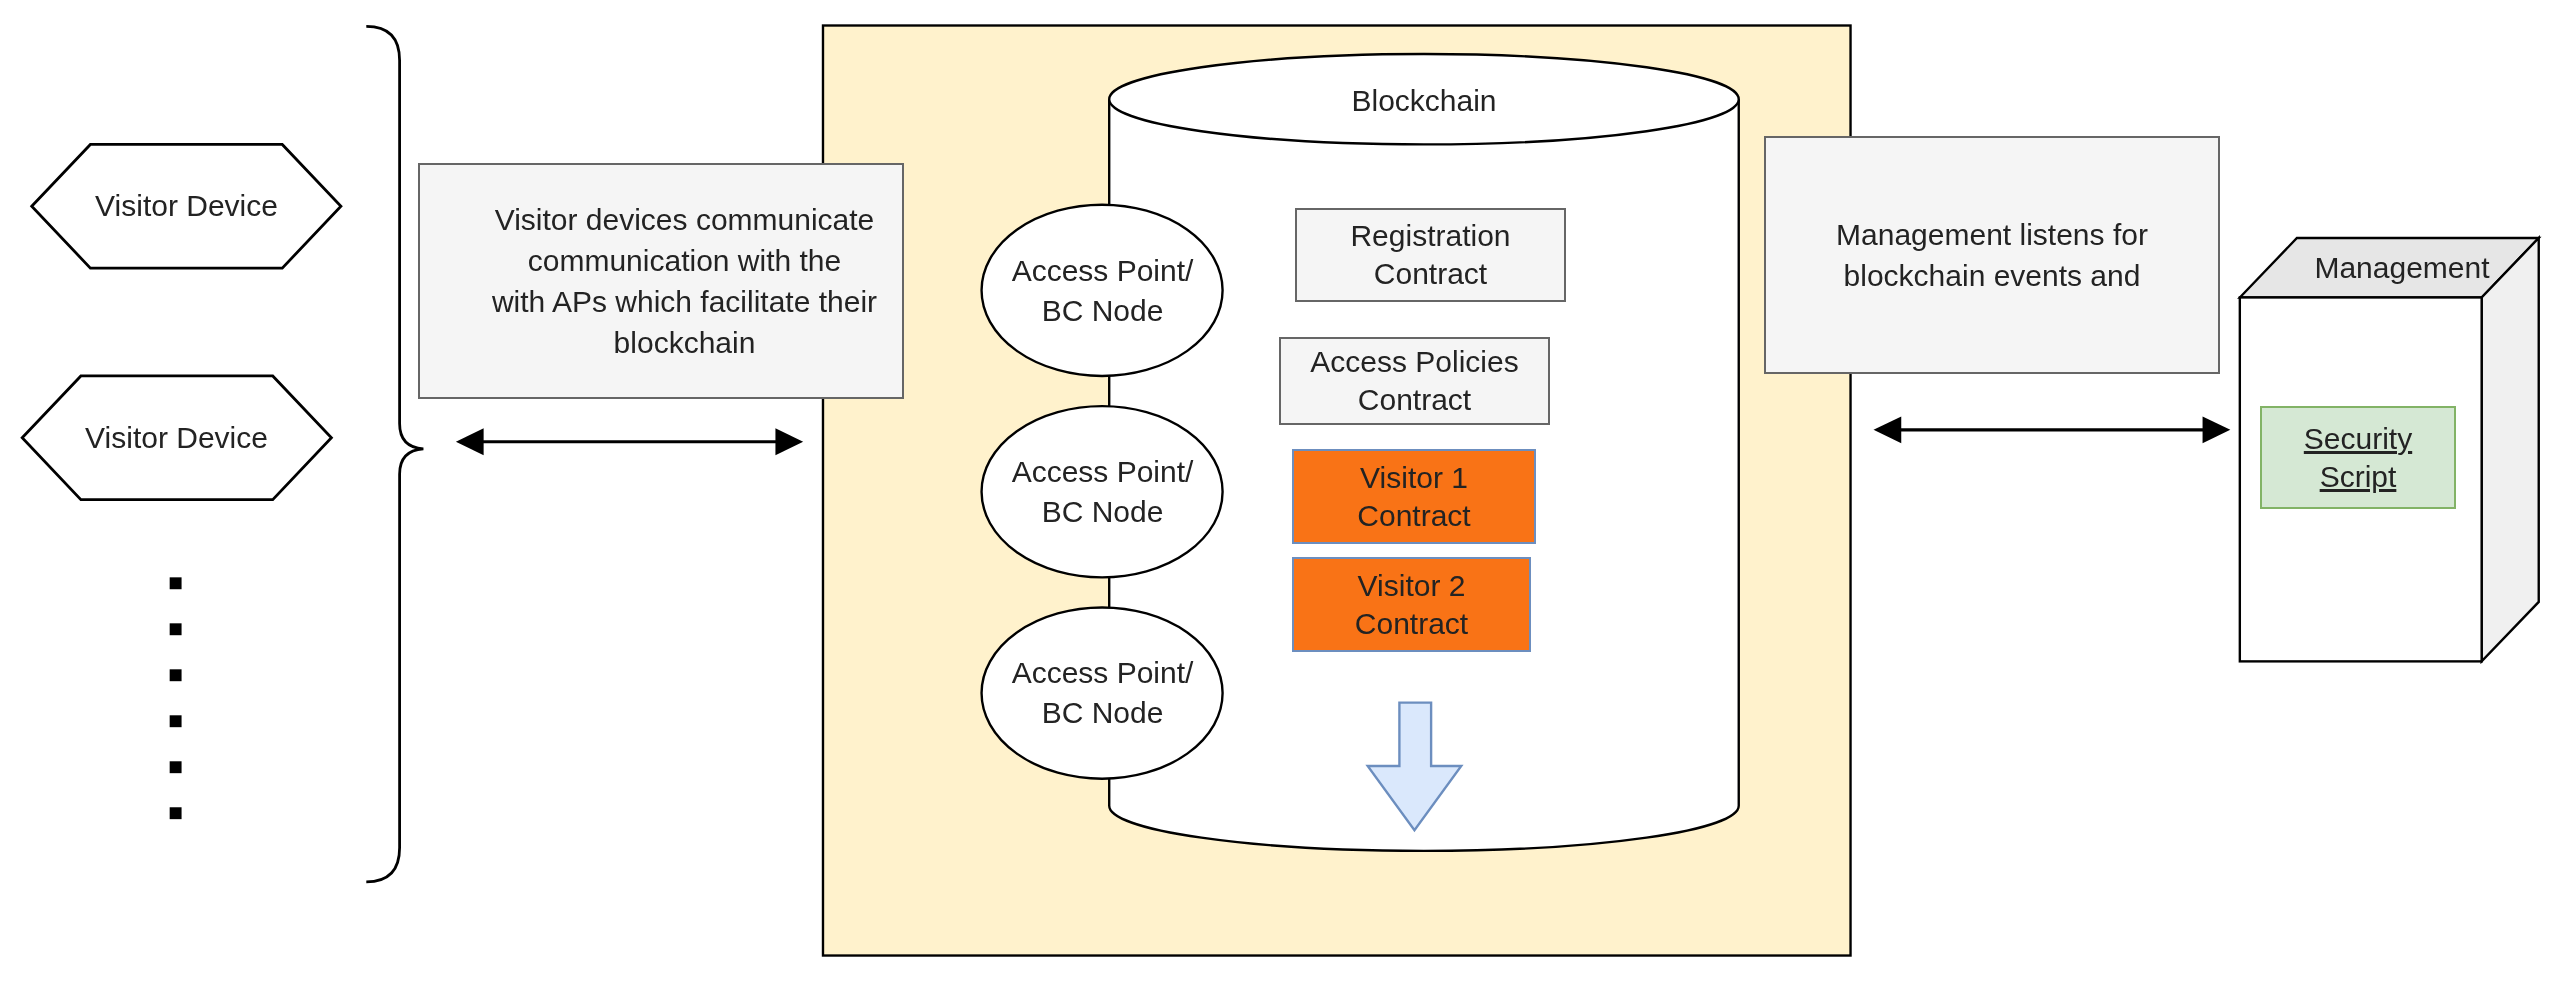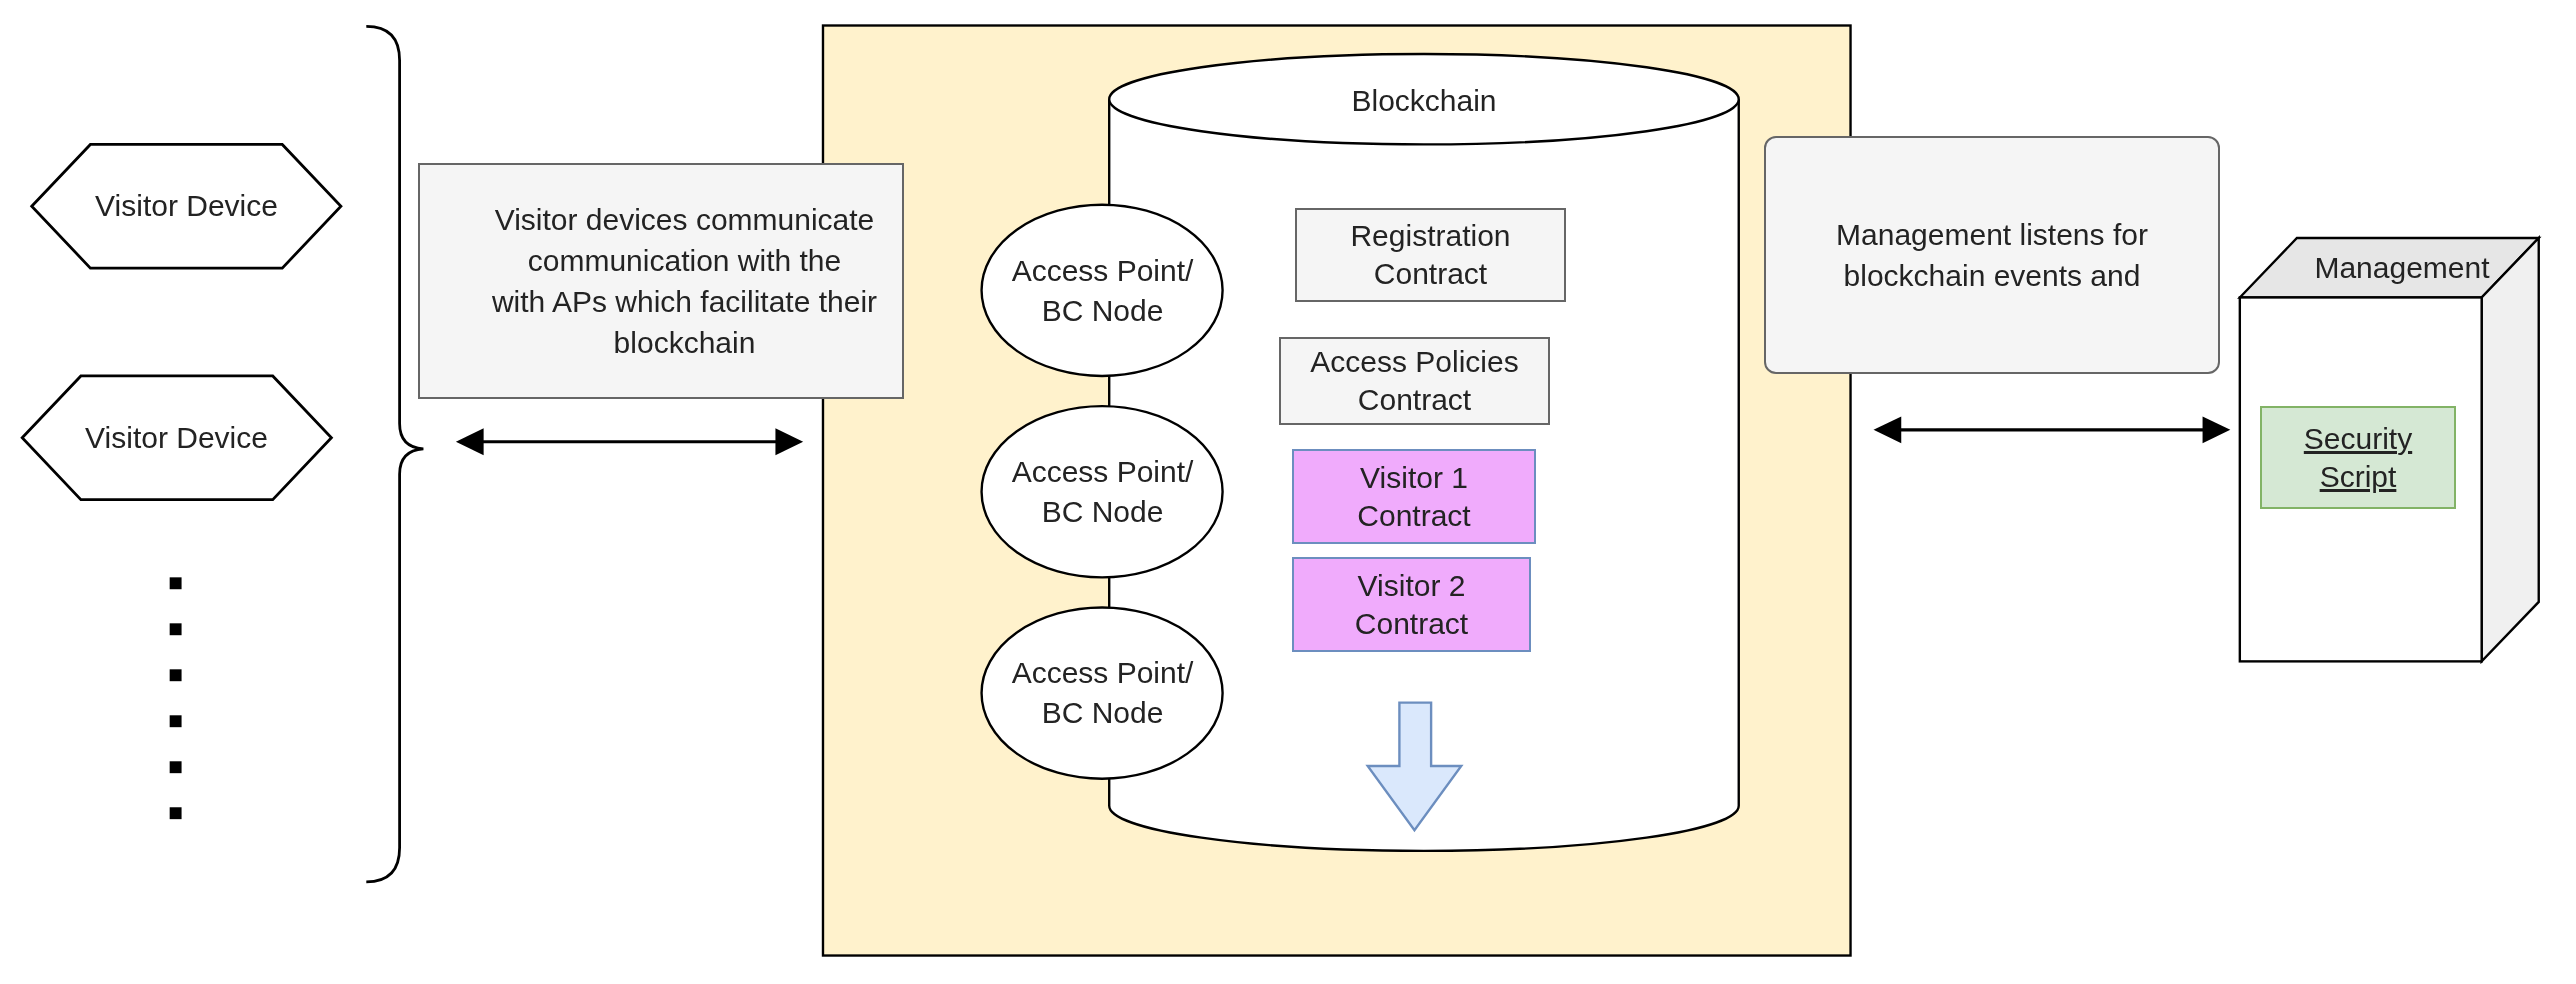--- a/index.html
+++ b/index.html
@@ -17,21 +17,21 @@
     text-align:center;color:#232323;
     font-size:30px;line-height:40px;white-space:nowrap;
   }
   .box{
     position:absolute;z-index:2;box-sizing:border-box;
     display:flex;flex-direction:column;align-items:center;justify-content:center;
     text-align:center;color:#232323;
     font-size:30px;line-height:38px;white-space:nowrap;
   }
   .graybox{background:#f5f5f5;border:2.4px solid #666666;}
-  .bluebox{background:#f0abfc;border:2.4px solid #6c8ebf;}
+  .bluebox{background:#f97316;border:2.4px solid #6c8ebf;}
   .greenbox{background:#d5e8d4;border:2.4px solid #82b366;}
   .infobox{font-size:30px;line-height:41px;}
 </style>
 </head>
 <body>
 
 <div id="canvas">
 
   <svg id="shapes" viewBox="0 0 3249 1242" xmlns="http://www.w3.org/2000/svg">
 
@@ -120,21 +120,21 @@
   </div>
   <div class="box bluebox" style="left:1292px;top:449px;width:244px;height:95px;">
     <span>Visitor 1</span>
     <span>Contract</span>
   </div>
   <div class="box bluebox" style="left:1292px;top:557px;width:239px;height:95px;">
     <span>Visitor 2</span>
     <span>Contract</span>
   </div>
 
-  <div class="box graybox infobox" style="left:1764px;top:136px;width:456px;height:238px;border-radius:12px;">
+  <div class="box graybox infobox" style="left:1764px;top:136px;width:456px;height:238px;">
     <span>Management listens for</span>
     <span>blockchain events and</span>
   </div>
 
   <div class="lbl" style="left:2279px;top:247px;width:246px;height:41px;">
     <span>Management</span>
   </div>
 
   <div class="box greenbox" style="left:2260px;top:406px;width:196px;height:103px;text-decoration:underline;">
     <span>Security</span>

